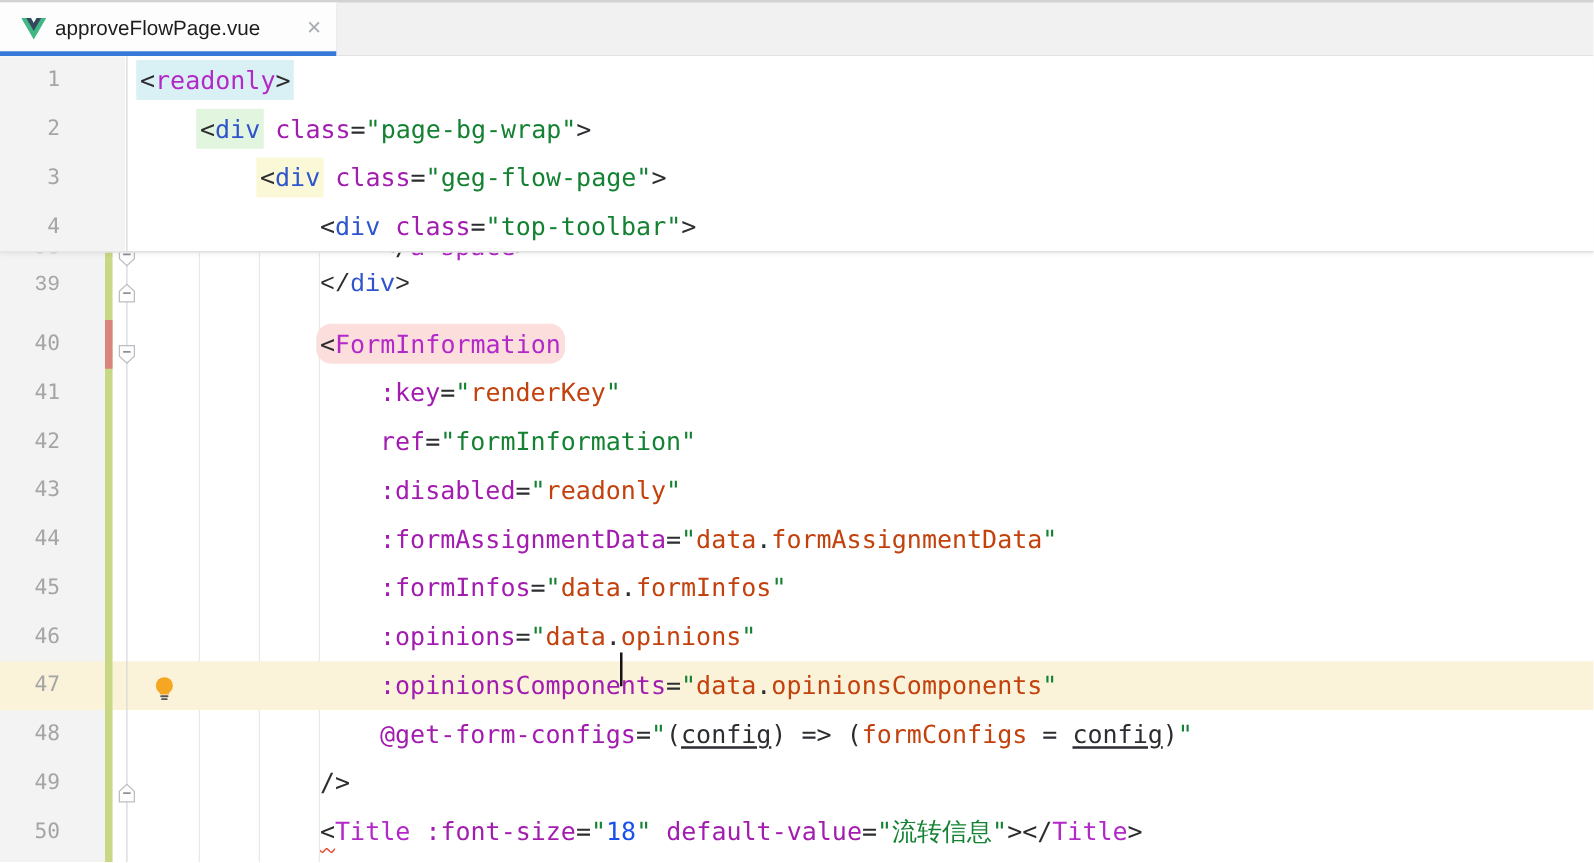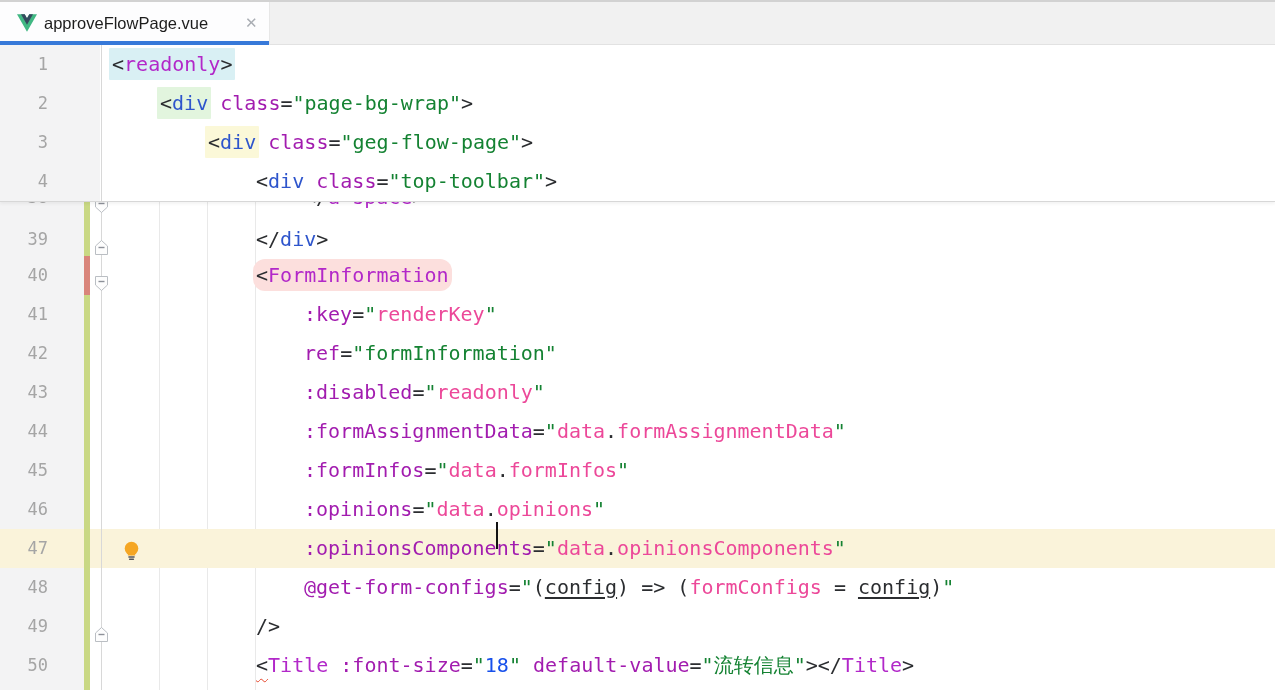--- a/index.html
+++ b/index.html
@@ -29,21 +29,21 @@
   .gicon{position:absolute;left:94px;top:11px;width:17px;height:20px;cursor:pointer;}
   .gicon.bulbpos{left:123px;top:8px;}
   .code{position:absolute;top:0;font-size:20px;color:#2b2d30;}
   .currentbar{position:absolute;left:0;width:1275px;height:39px;background:var(--cl,#faf3da);}
   .stripe{position:absolute;left:84px;width:6px;}
   
   .punct{color:#2b2d30}
   .tag{color:#2e55cc}
   .attr{color:#a21caf}
   .comp{color:#b228c9}
-  .expr{color:#ec4899}
+  .expr{color:#c2410c}
   .str{color:#148232}
   .num{color:#1750eb}
   .ws{color:#2b2d30}
   .param{color:#2b2d30;text-decoration:underline;text-underline-offset:3px;text-decoration-thickness:1.5px;}
   .squig{text-decoration:underline;text-decoration-style:wavy;text-decoration-color:var(--err,#e6492f);
          text-decoration-thickness:1px;text-underline-offset:6px;}
   .bg{padding:4px 3px;margin:0 -3px;border-radius:1px;}
   .bg-cyan{background:var(--m-cyan,#d9f0f4);}
   .bg-green{background:var(--m-green,#e2f5de);}
   .bg-yellow{background:var(--m-yellow,#fbf8d8);}
@@ -86,21 +86,21 @@
       <div class="guide" style="left:255px;height:489px"></div>
       <div class="currentbar" id="currentbar" style="top: 328px;"></div>
       <div class="stripe" id="stripe-green" style="top: 0px; height: 489px; background: rgb(201, 216, 132);"></div>
       <div class="stripe" id="stripe-red" style="top: 55px; height: 39px; background: rgb(217, 133, 123);"></div>
       <div class="foldline" style="height:489px"></div>
 
     <div class="row" style="top: -23px;"><span class="ln">38</span><span class="gicon"><svg width="15" height="17" viewBox="0 0 15 17">
               <path d="M1.5 1.5 H13.5 V10 L7.5 15.5 1.5 10 Z" fill="#fdfdfd" stroke="#babec3"></path>
               <path d="M4.5 6.5 H10.5" stroke="#8d9199" stroke-width="1.4" fill="none"></path>
             </svg></span><span class="code" style="left: 304px;"><span class="punct">&lt;/</span><span class="comp">a-space</span><span class="punct">&gt;</span></span></div>
-        <div class="row" style="top: 19px;"><span class="ln">39</span><span class="gicon"><svg width="15" height="17" viewBox="0 0 15 17">
+        <div class="row" style="top: 8px; font-family: Liberation Mono, monospace;"><span class="ln">39</span><span class="gicon"><svg width="15" height="17" viewBox="0 0 15 17">
               <path d="M1.5 7 7.5 1.5 13.5 7 V15.5 H1.5 Z" fill="#fdfdfd" stroke="#babec3"></path>
               <path d="M4.5 8.5 H10.5" stroke="#8d9199" stroke-width="1.4" fill="none"></path>
             </svg></span><span class="code" style="left: 256px;"><span class="punct">&lt;/</span><span class="tag">div</span><span class="punct">&gt;</span></span></div>
         <div class="row" style="top: 55px;"><span class="ln">40</span><span class="gicon"><svg width="15" height="17" viewBox="0 0 15 17">
               <path d="M1.5 1.5 H13.5 V10 L7.5 15.5 1.5 10 Z" fill="#fdfdfd" stroke="#babec3"></path>
               <path d="M4.5 6.5 H10.5" stroke="#8d9199" stroke-width="1.4" fill="none"></path>
             </svg></span><span class="code" style="left: 256px;"><span class="bg bg-pink"><span class="punct">&lt;</span><span class="comp">FormInformation</span></span></span></div>
         <div class="row" style="top: 94px;"><span class="ln">41</span><span class="code" style="left: 304px;"><span class="attr">:key</span><span class="punct">=</span><span class="str">"</span><span class="expr">renderKey</span><span class="str">"</span></span></div>
         <div class="row" style="top: 133px;"><span class="ln">42</span><span class="code" style="left: 304px;"><span class="attr">ref</span><span class="punct">=</span><span class="str">"formInformation"</span></span></div>
         <div class="row" style="top: 172px;"><span class="ln">43</span><span class="code" style="left: 304px;"><span class="attr">:disabled</span><span class="punct">=</span><span class="str">"</span><span class="expr">readonly</span><span class="str">"</span></span></div>

